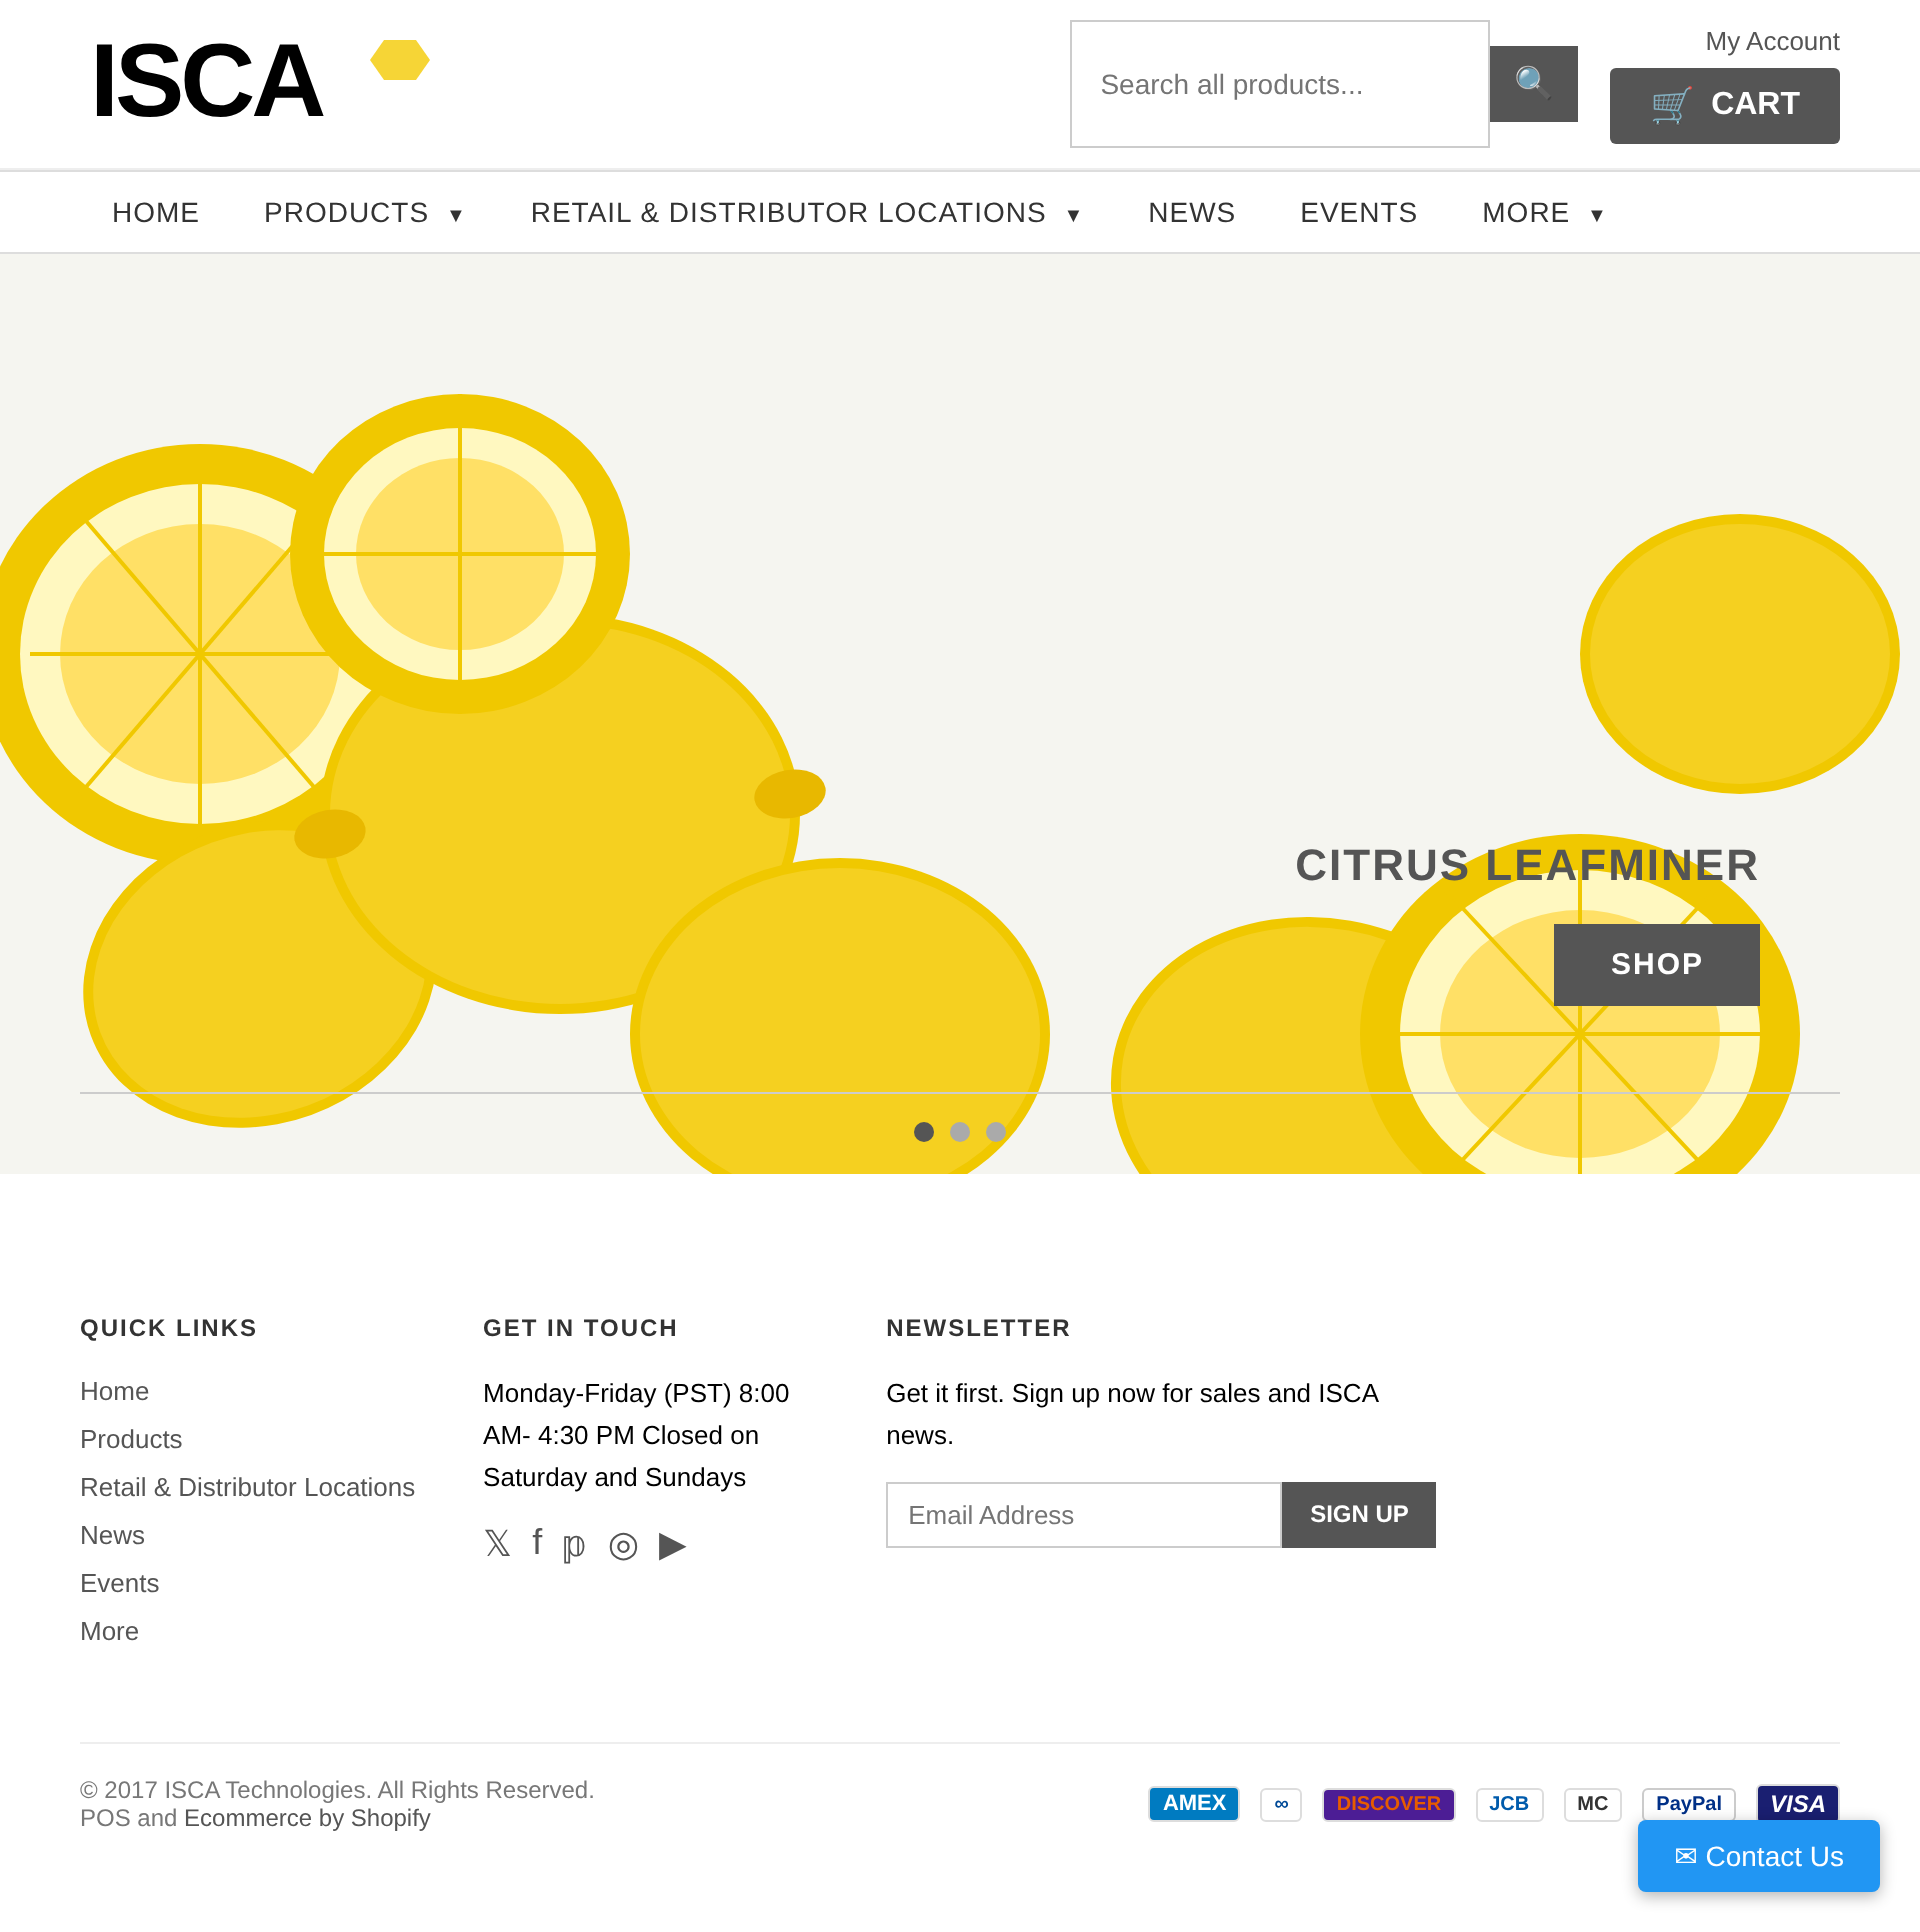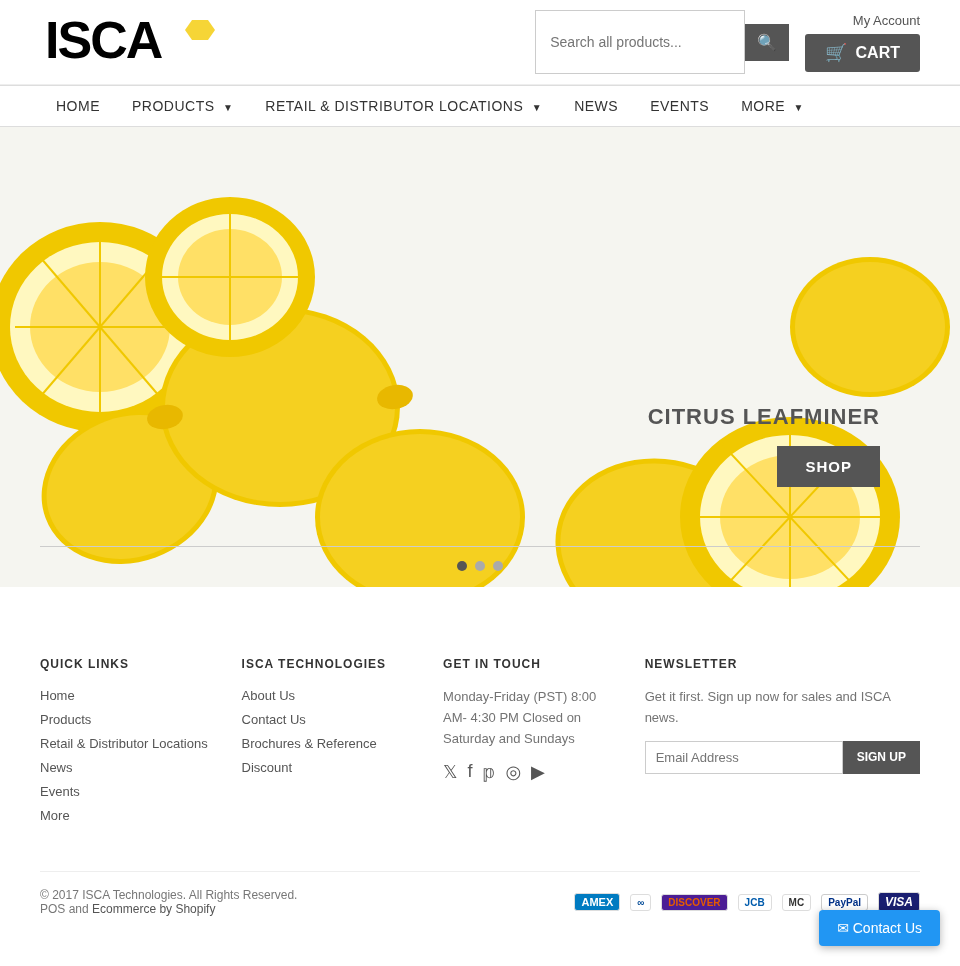--- a/index.html
+++ b/index.html
@@ -101,21 +101,21 @@
     }
     .hero-image-placeholder {
       width: 100%;
       height: 100%;
       background: linear-gradient(135deg, #f0f0e8 0%, #e8e8d8 50%, #d8d8c8 100%);
       position: relative;
     }
     .hero-text-area {
       position: absolute;
       right: 80px;
-      bottom: 100px;
+      bottom: 84px;
       text-align: right;
     }
     .hero-title {
       font-size: 22px;
       font-weight: bold;
       color: #555;
       letter-spacing: 1px;
       margin-bottom: 16px;
     }
     .shop-btn {
@@ -179,21 +179,21 @@
     .footer-section ul li {
       margin-bottom: 8px;
     }
     .footer-section ul li a {
       color: #555;
       text-decoration: none;
       font-size: 13px;
     }
     .footer-section p {
       font-size: 13px;
-      color: #737373;
+      color: #000000;
       line-height: 1.6;
       margin-bottom: 12px;
       margin-top: 12px;
     }
     .social-links {
       display: flex;
       gap: 10px;
       margin-top: 12px;
     }
     .social-link {
@@ -408,29 +408,20 @@
       <ul>
         <li><a href="#">Home</a></li>
         <li><a href="#">Products</a></li>
         <li><a href="#">Retail &amp; Distributor Locations</a></li>
         <li><a href="#">News</a></li>
         <li><a href="#">Events</a></li>
         <li><a href="#">More</a></li>
       </ul>
     </div>
 
-    <div class="footer-section">
-      <h4>ISCA TECHNOLOGIES</h4>
-      <ul>
-        <li><a href="#">About Us</a></li>
-        <li><a href="#">Contact Us</a></li>
-        <li><a href="#">Brochures &amp; Reference</a></li>
-        <li><a href="#">Discount</a></li>
-      </ul>
-    </div>
 
     <div class="footer-section">
       <h4>GET IN TOUCH</h4>
       <p>Monday-Friday (PST) 8:00 AM- 4:30 PM Closed on Saturday and Sundays</p>
       <div class="social-links">
         <a href="#" class="social-link" title="Twitter">𝕏</a>
         <a href="#" class="social-link" title="Facebook">f</a>
         <a href="#" class="social-link" title="Pinterest">𝕡</a>
         <a href="#" class="social-link" title="Instagram">◎</a>
         <a href="#" class="social-link" title="YouTube">▶</a>

